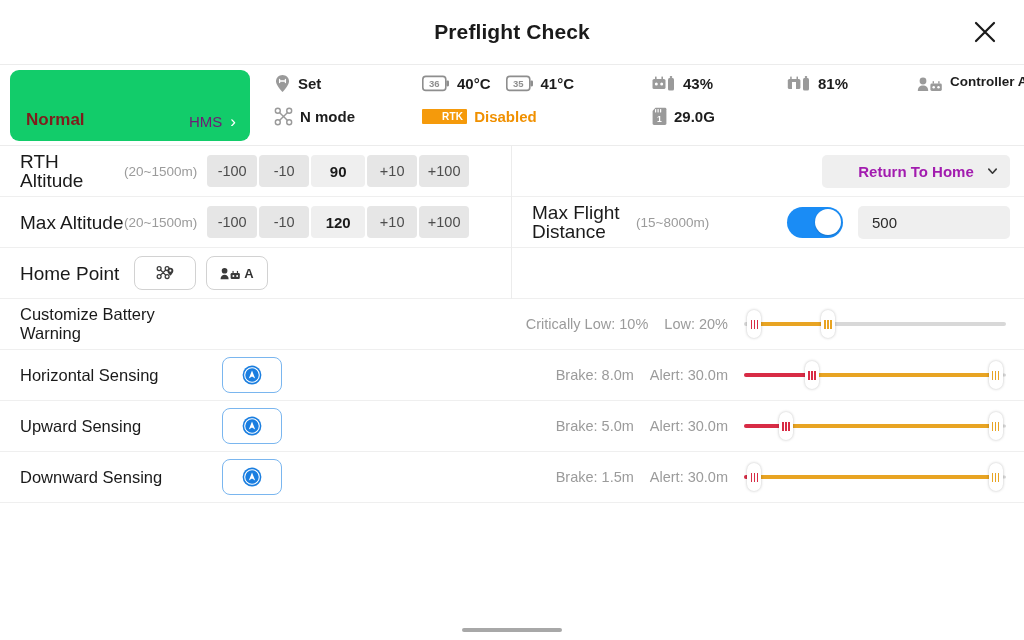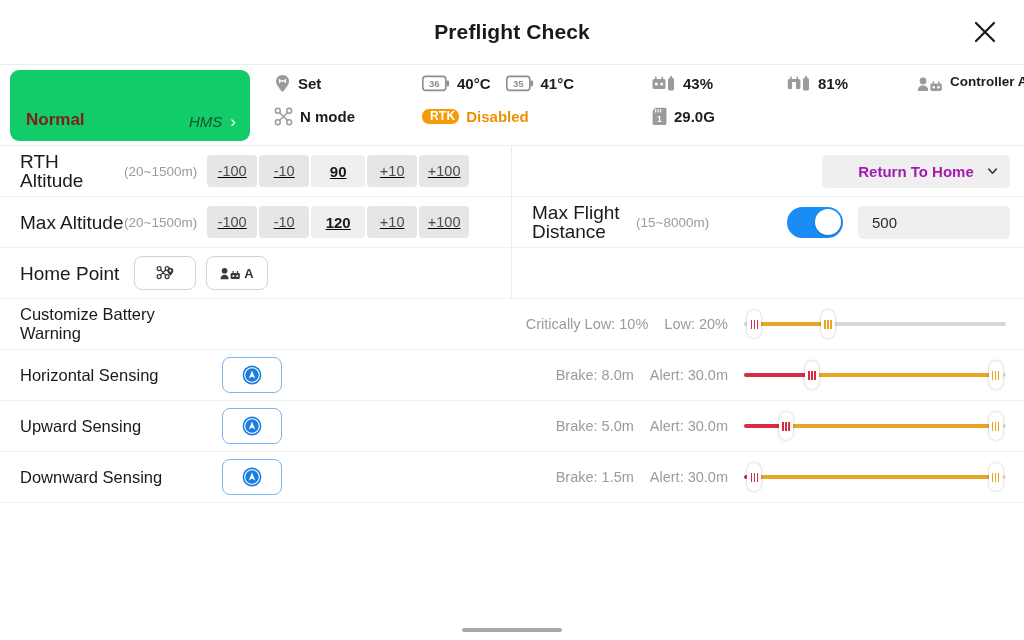--- a/index.html
+++ b/index.html
@@ -59,21 +59,21 @@
     padding: 0 14px 11px 16px;
     cursor: pointer;
     flex: 0 0 auto;
   }
   .hms-status {
     color: #7f1d1d; font-size: 17px; font-weight: bold;
   }
   .hms-right {
     display: flex; align-items: center; gap: 8px;
   }
-  .hms-label { color: #14532d; font-size: 15px; font-weight: 500; font-style: italic; }
+  .hms-label { color: #701a75; font-size: 15px; font-weight: 500; }
   .hms-chev { color: #ffffff; font-size: 17px; line-height: 1; font-weight: 400; }
 
   .status-cols {
     display: flex;
     align-items: flex-start;
     flex: 1 1 auto;
     padding-left: 24px;
     height: 71px;
     padding-top: 4px;
   }
@@ -101,24 +101,24 @@
     font-weight: bold; white-space: normal; max-width: 80px;
   }
   .ico { flex: 0 0 auto; display: block; }
 
   .batt-chip {
     display: inline-flex; align-items: center;
   }
   .rtk-badge {
     background: #f59a0b;
     color: #fff;
-    font-size: 12px;
+    font-size: 10px;
     font-weight: bold;
-    padding: 2px 4px 2px 8px;
-    border-radius: 7px;
+    padding: 2px 4px 2px 20px;
+    border-radius: 1px;
     letter-spacing: 0.2px;
     line-height: 11px;
   }
 
   .c-mode   { width: 148px; }
   .c-temp   { width: 230px; }
   .c-batt   { width: 135px; }
   .c-rcbatt { width: 130px; }
   .c-ctrl   { width: 120px; }
 
@@ -152,21 +152,20 @@
     flex: 0 0 auto;
     white-space: nowrap;
   }
 
   
   .stepper {
     display: flex;
     align-items: center;
     gap: 2px;
     margin-left: 10px;
-    text-decoration: underline;
   }
   .st-btn {
     width: 50px; height: 32px;
     background: #e6e6e6;
     border-radius: 4px;
     display: flex; align-items: center; justify-content: center;
     font-size: 14.5px;
     color: #4d4d4d;
     cursor: pointer;
     user-select: none;

